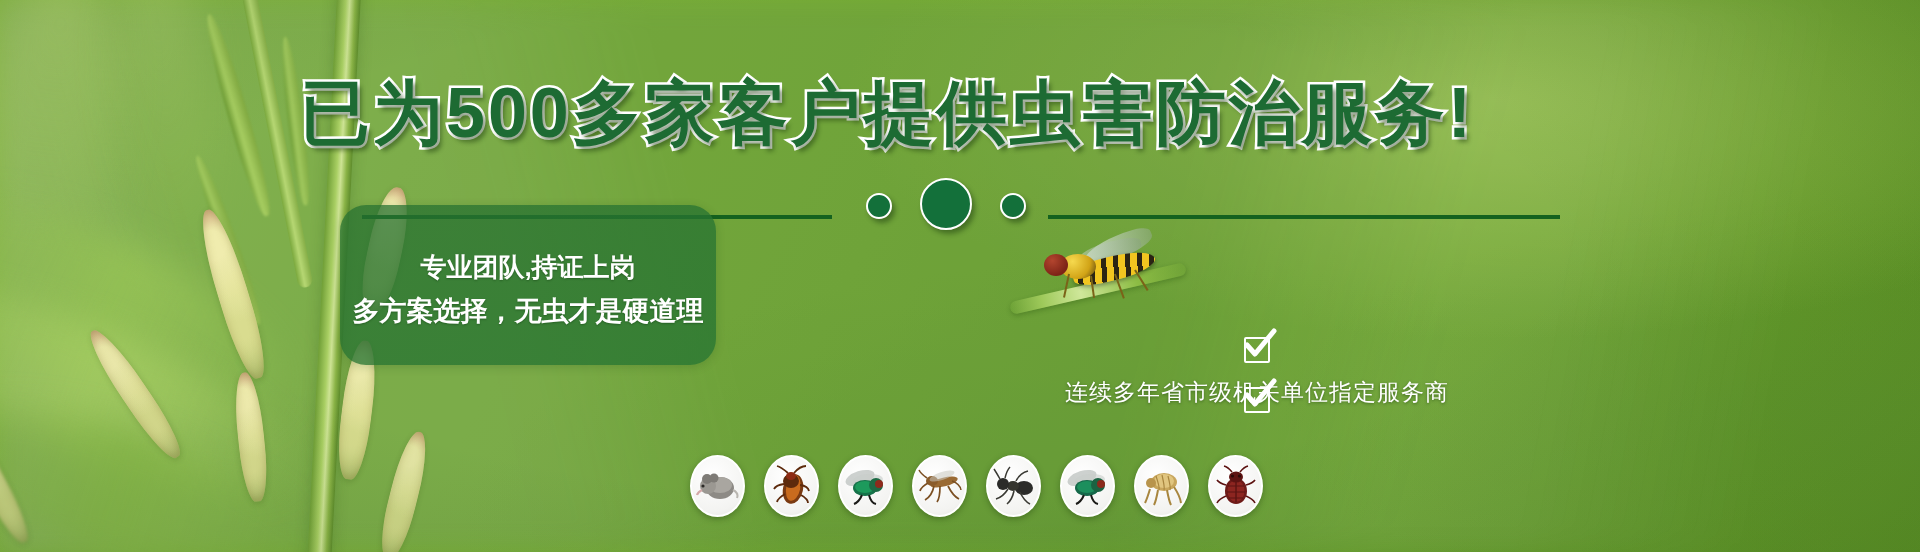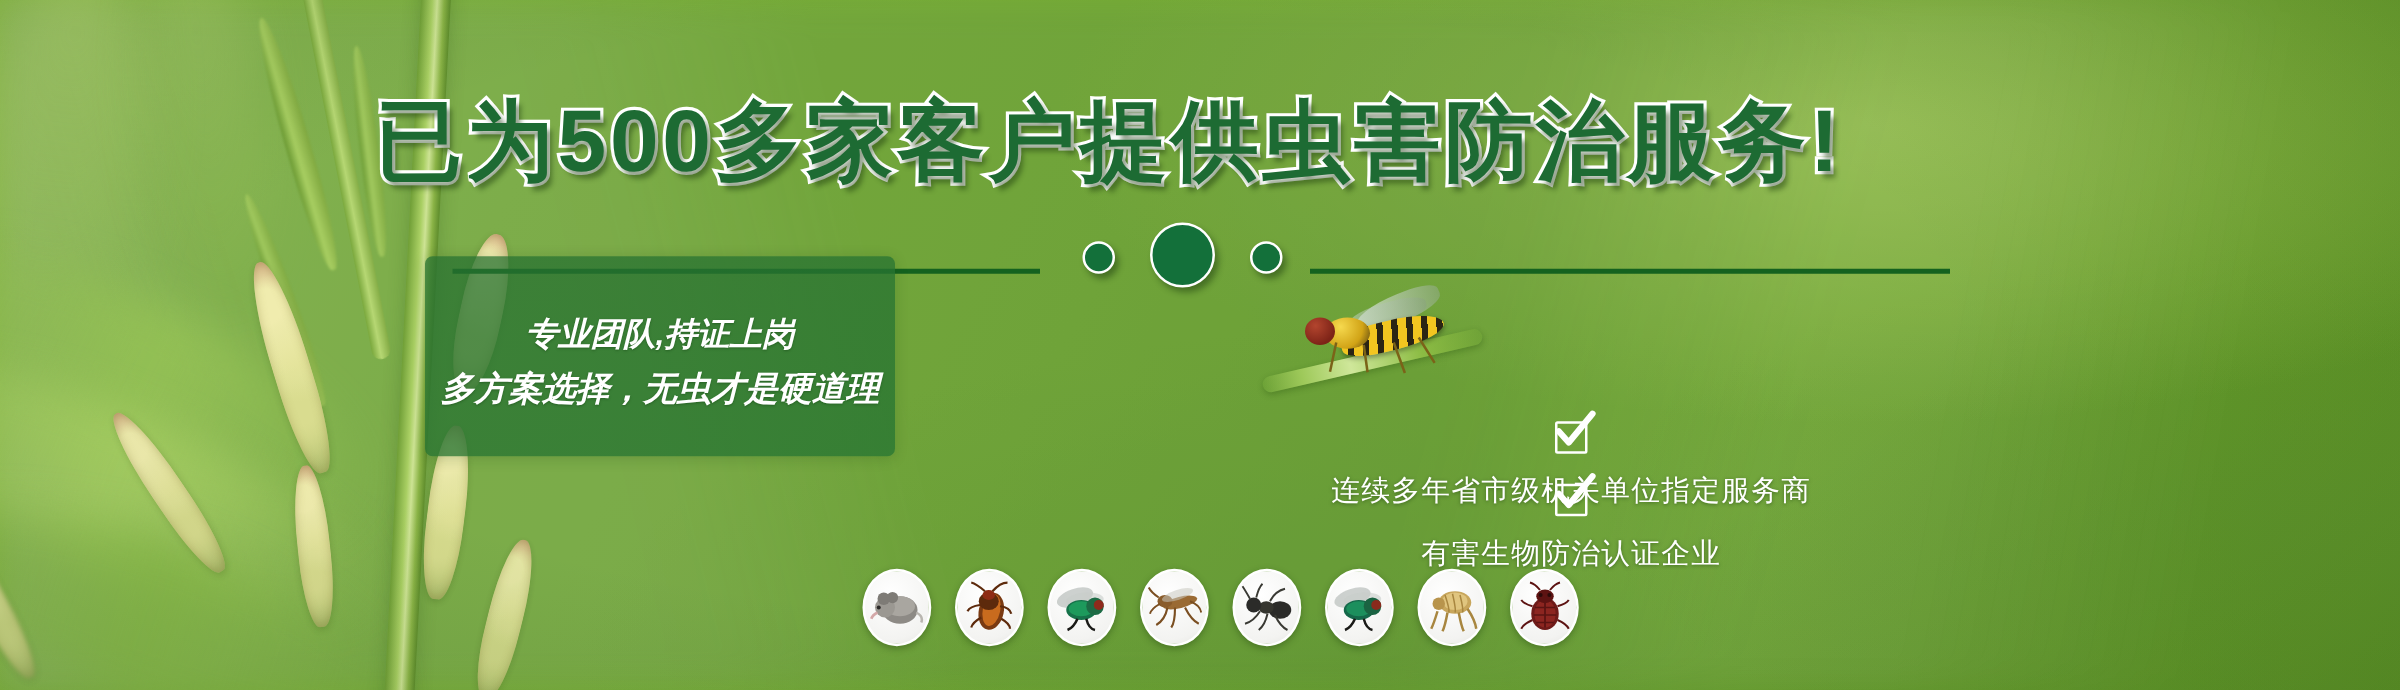--- a/index.html
+++ b/index.html
@@ -142,29 +142,28 @@
   .dot-s1 { left:866px; top:193px; width:26px; height:26px; }
   .dot-big{ left:920px; top:178px; width:52px; height:52px; }
   .dot-s2 { left:1000px; top:193px; width:26px; height:26px; }
 
   
   .panel {
     position:absolute;
     left:340px; top:205px;
     width:376px; height:160px;
     background:linear-gradient(160deg, rgba(38,112,48,.74), rgba(40,118,50,.80));
-    border-radius:6px;
+    border-radius:26px;
     display:flex;
     flex-direction:column;
     align-items:center;
     justify-content:center;
     gap:8px;
     padding:22px 6px 14px;
     box-shadow:0 2px 10px rgba(20,60,15,.18);
-    font-style:italic;
   }
   .panel-line {
     color:#ffffff;
     font-weight:bold;
     white-space:nowrap;
     text-shadow:0 1px 2px rgba(10,40,5,.35);
   }
   .panel-line.l1 { font-size:26px; letter-spacing:0px; }
   .panel-line.l2 { font-size:27px; letter-spacing:0px; }
   .panel-line.l3 { font-size:27px; letter-spacing:0px; }
@@ -318,21 +317,20 @@
       <span class="bullet-text">连续多年省市级机关单位指定服务商</span>
     </div>
 
     <div class="bullet">
       <span class="chk">
         <span class="box"></span>
         <svg viewBox="0 0 34 34" fill="none">
           <path d="M4 17 L12 26 L31 3" stroke="#ffffff" stroke-width="5" stroke-linecap="round" stroke-linejoin="round"></path>
         </svg>
       </span>
-      <span class="bullet-text">有害生物防治认证企业</span>
     </div>
 
   </div>
 
   <div class="pests">
 
     <div class="pest">
       <svg viewBox="0 0 44 44">
         <ellipse cx="24" cy="24" rx="14" ry="11" fill="#8d8a85"></ellipse>
         <ellipse cx="24" cy="21" rx="12" ry="8" fill="#a9a6a0"></ellipse>

